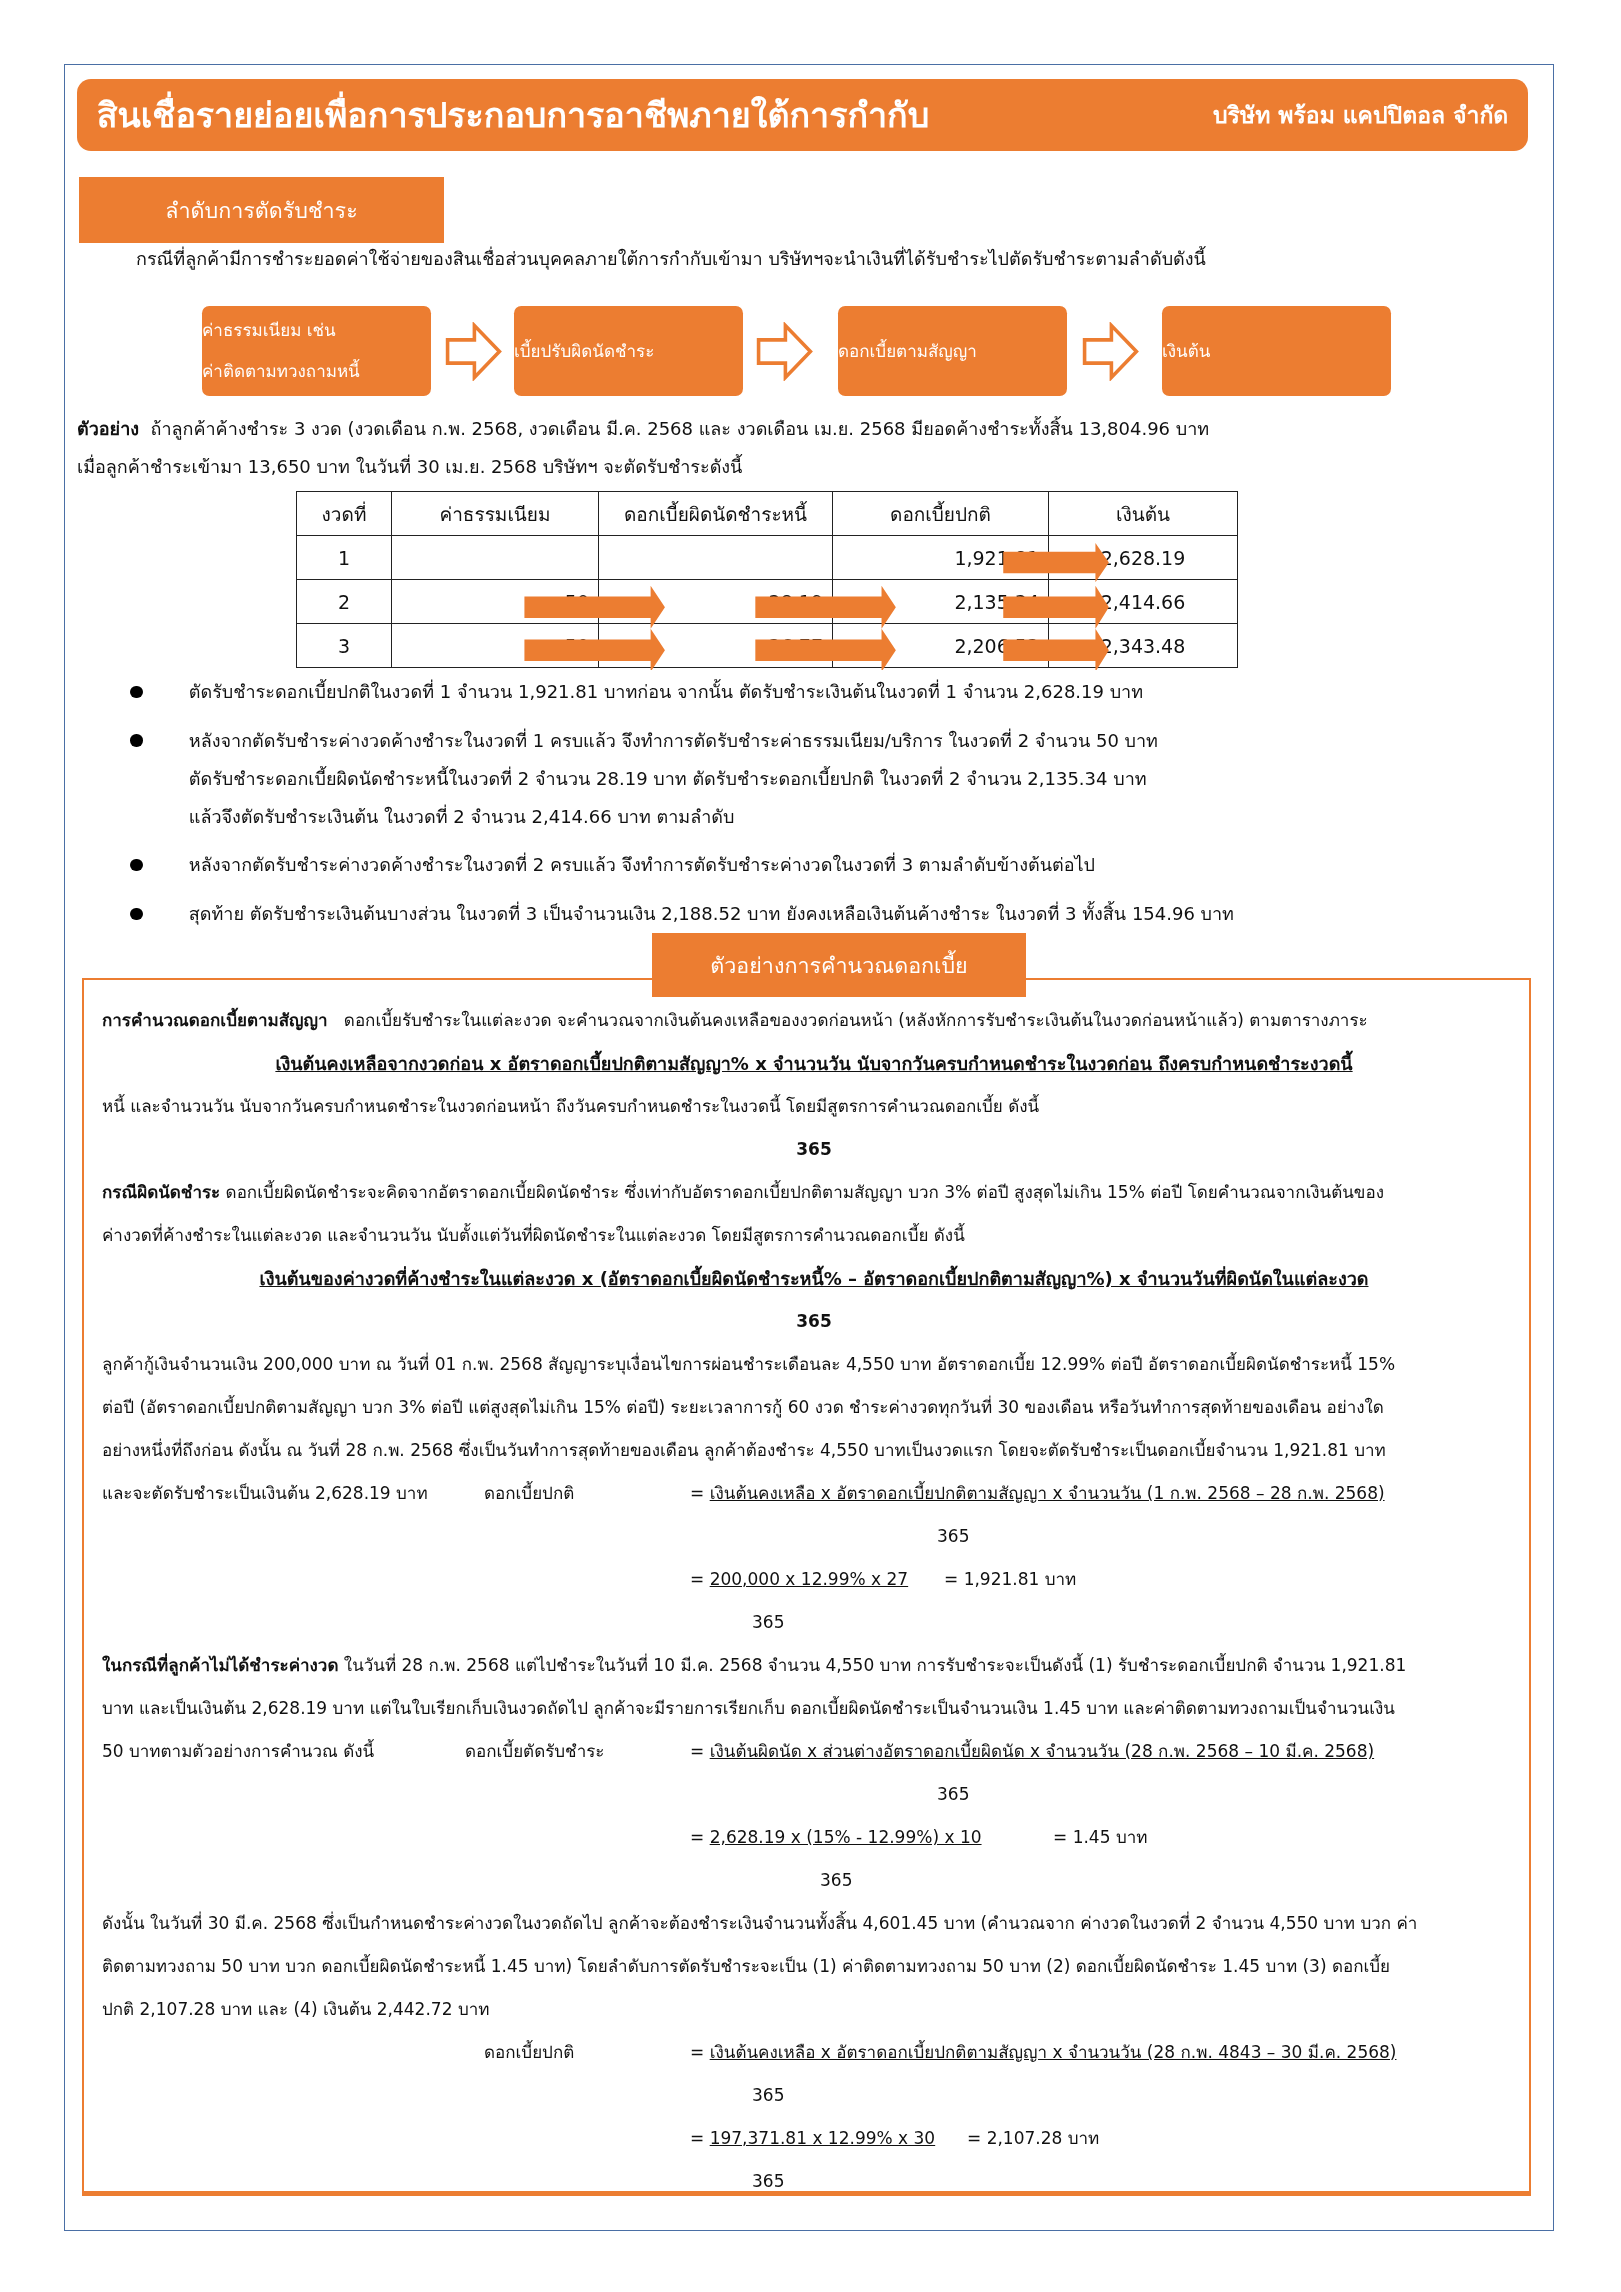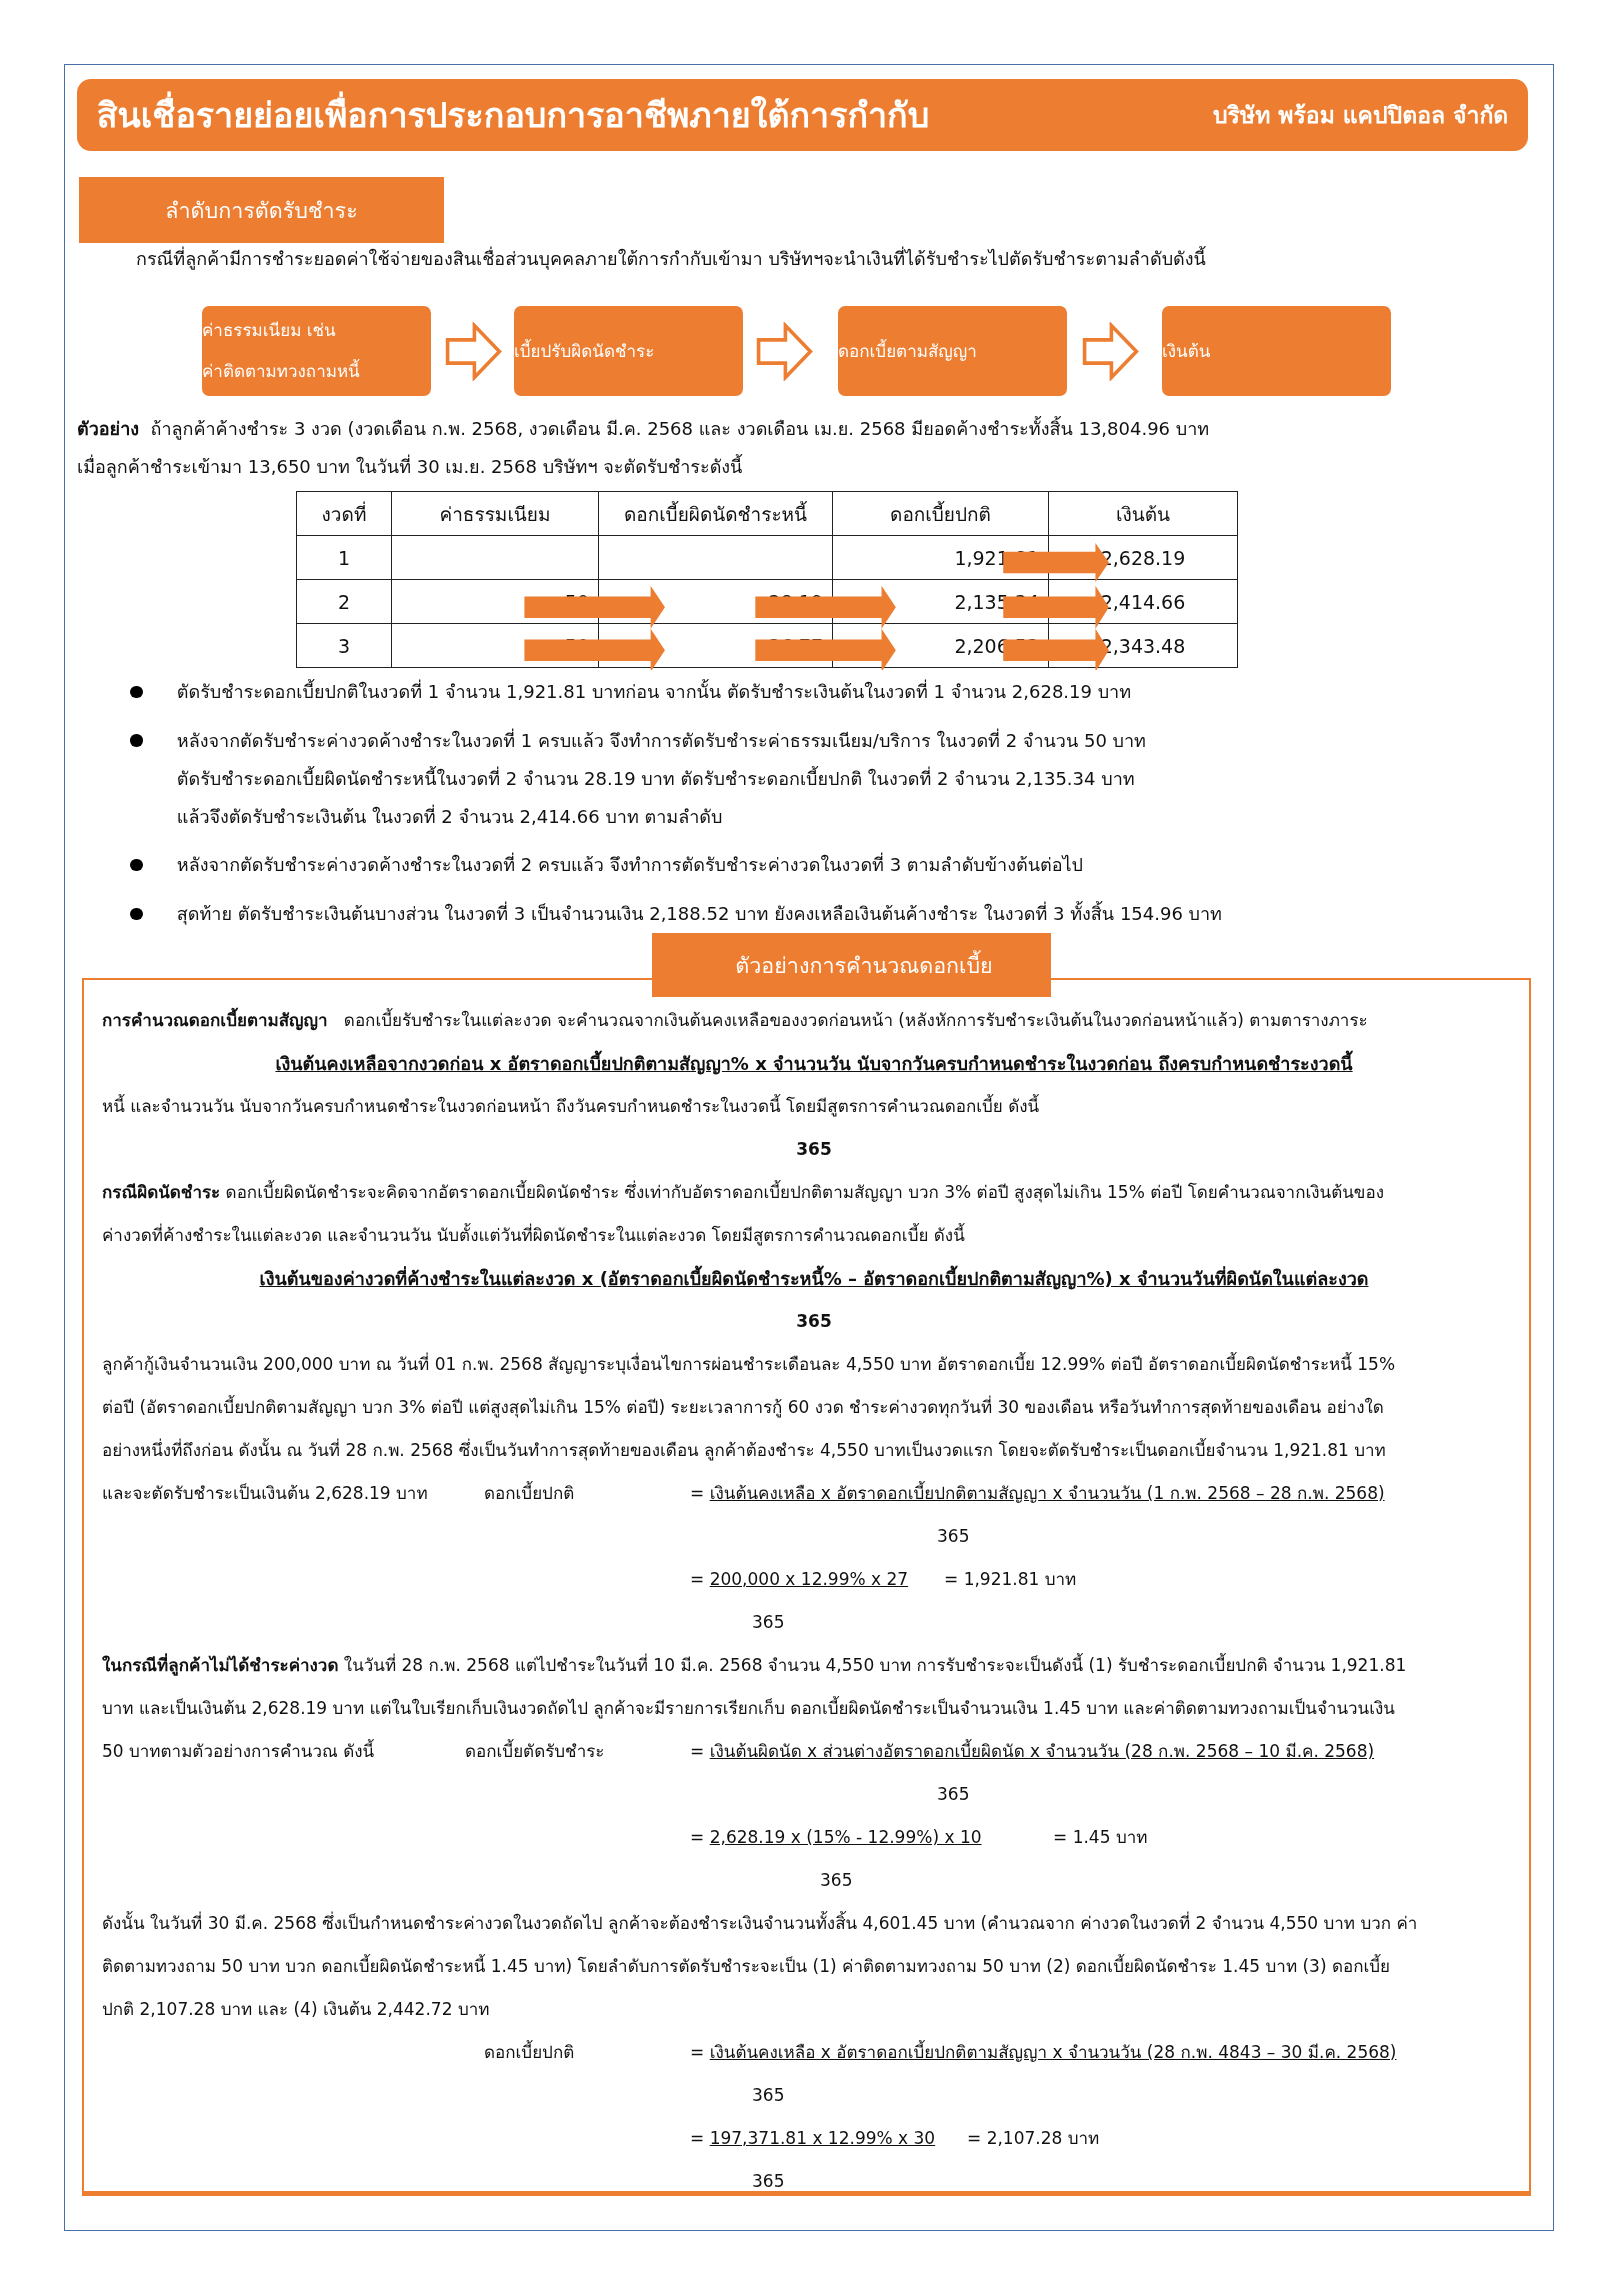--- a/index.html
+++ b/index.html
@@ -56,33 +56,33 @@
   }
   table.alloc th { text-align: center; }
   table.alloc td.num { text-align: right; position: relative; }
   table.alloc td.ctr { text-align: center; }
   .tbl-arrows { position: absolute; left: 296px; top: 491px; width: 967px; height: 179px; pointer-events: none; }
 
   .bullets {
     position: absolute; left: 116px; top: 673px; width: 1451px;
     font-size: 18px; line-height: 38px;
   }
-  .bullet { display: flex; margin-bottom: 10.7px; }
+  .bullet { display: flex; margin-bottom: 10.7px; gap: 12px; }
   .bullet .dot { width: 12.5px; height: 12.5px; border-radius: 50%; background: #000; margin: 12.5px 34px 0 14.3px; flex: none; }
   .bullet .txt { white-space: nowrap; }
   .bullet .txt div { white-space: nowrap; }
 
   .calc-box {
     position: absolute; left: 82px; top: 978px; width: 1449px; height: 1218px;
     border: 2.7px solid #ec7d31; border-bottom-width: 5.4px; box-sizing: border-box;
   }
   .calc-tab {
     position: absolute; left: 652px; top: 933px; width: 374px; height: 64px;
     background: #ec7d31; color: #fff; font-size: 21.5px;
-    display: flex; align-items: center; justify-content: center; padding-left: 25px;
+    display: flex; align-items: center; justify-content: center;
   }
   .calc-content {
     position: absolute; left: 102px; top: 999px; width: 1424px;
     font-size: 17px; line-height: 43px;
   }
   .ln { white-space: nowrap; height: 43px; position: relative; }
   .center { text-align: center; }
   .bold { font-weight: bold; }
   .ul { text-decoration: underline; }
   .formula-big { font-weight: bold; text-decoration: underline; font-size: 18px; }

